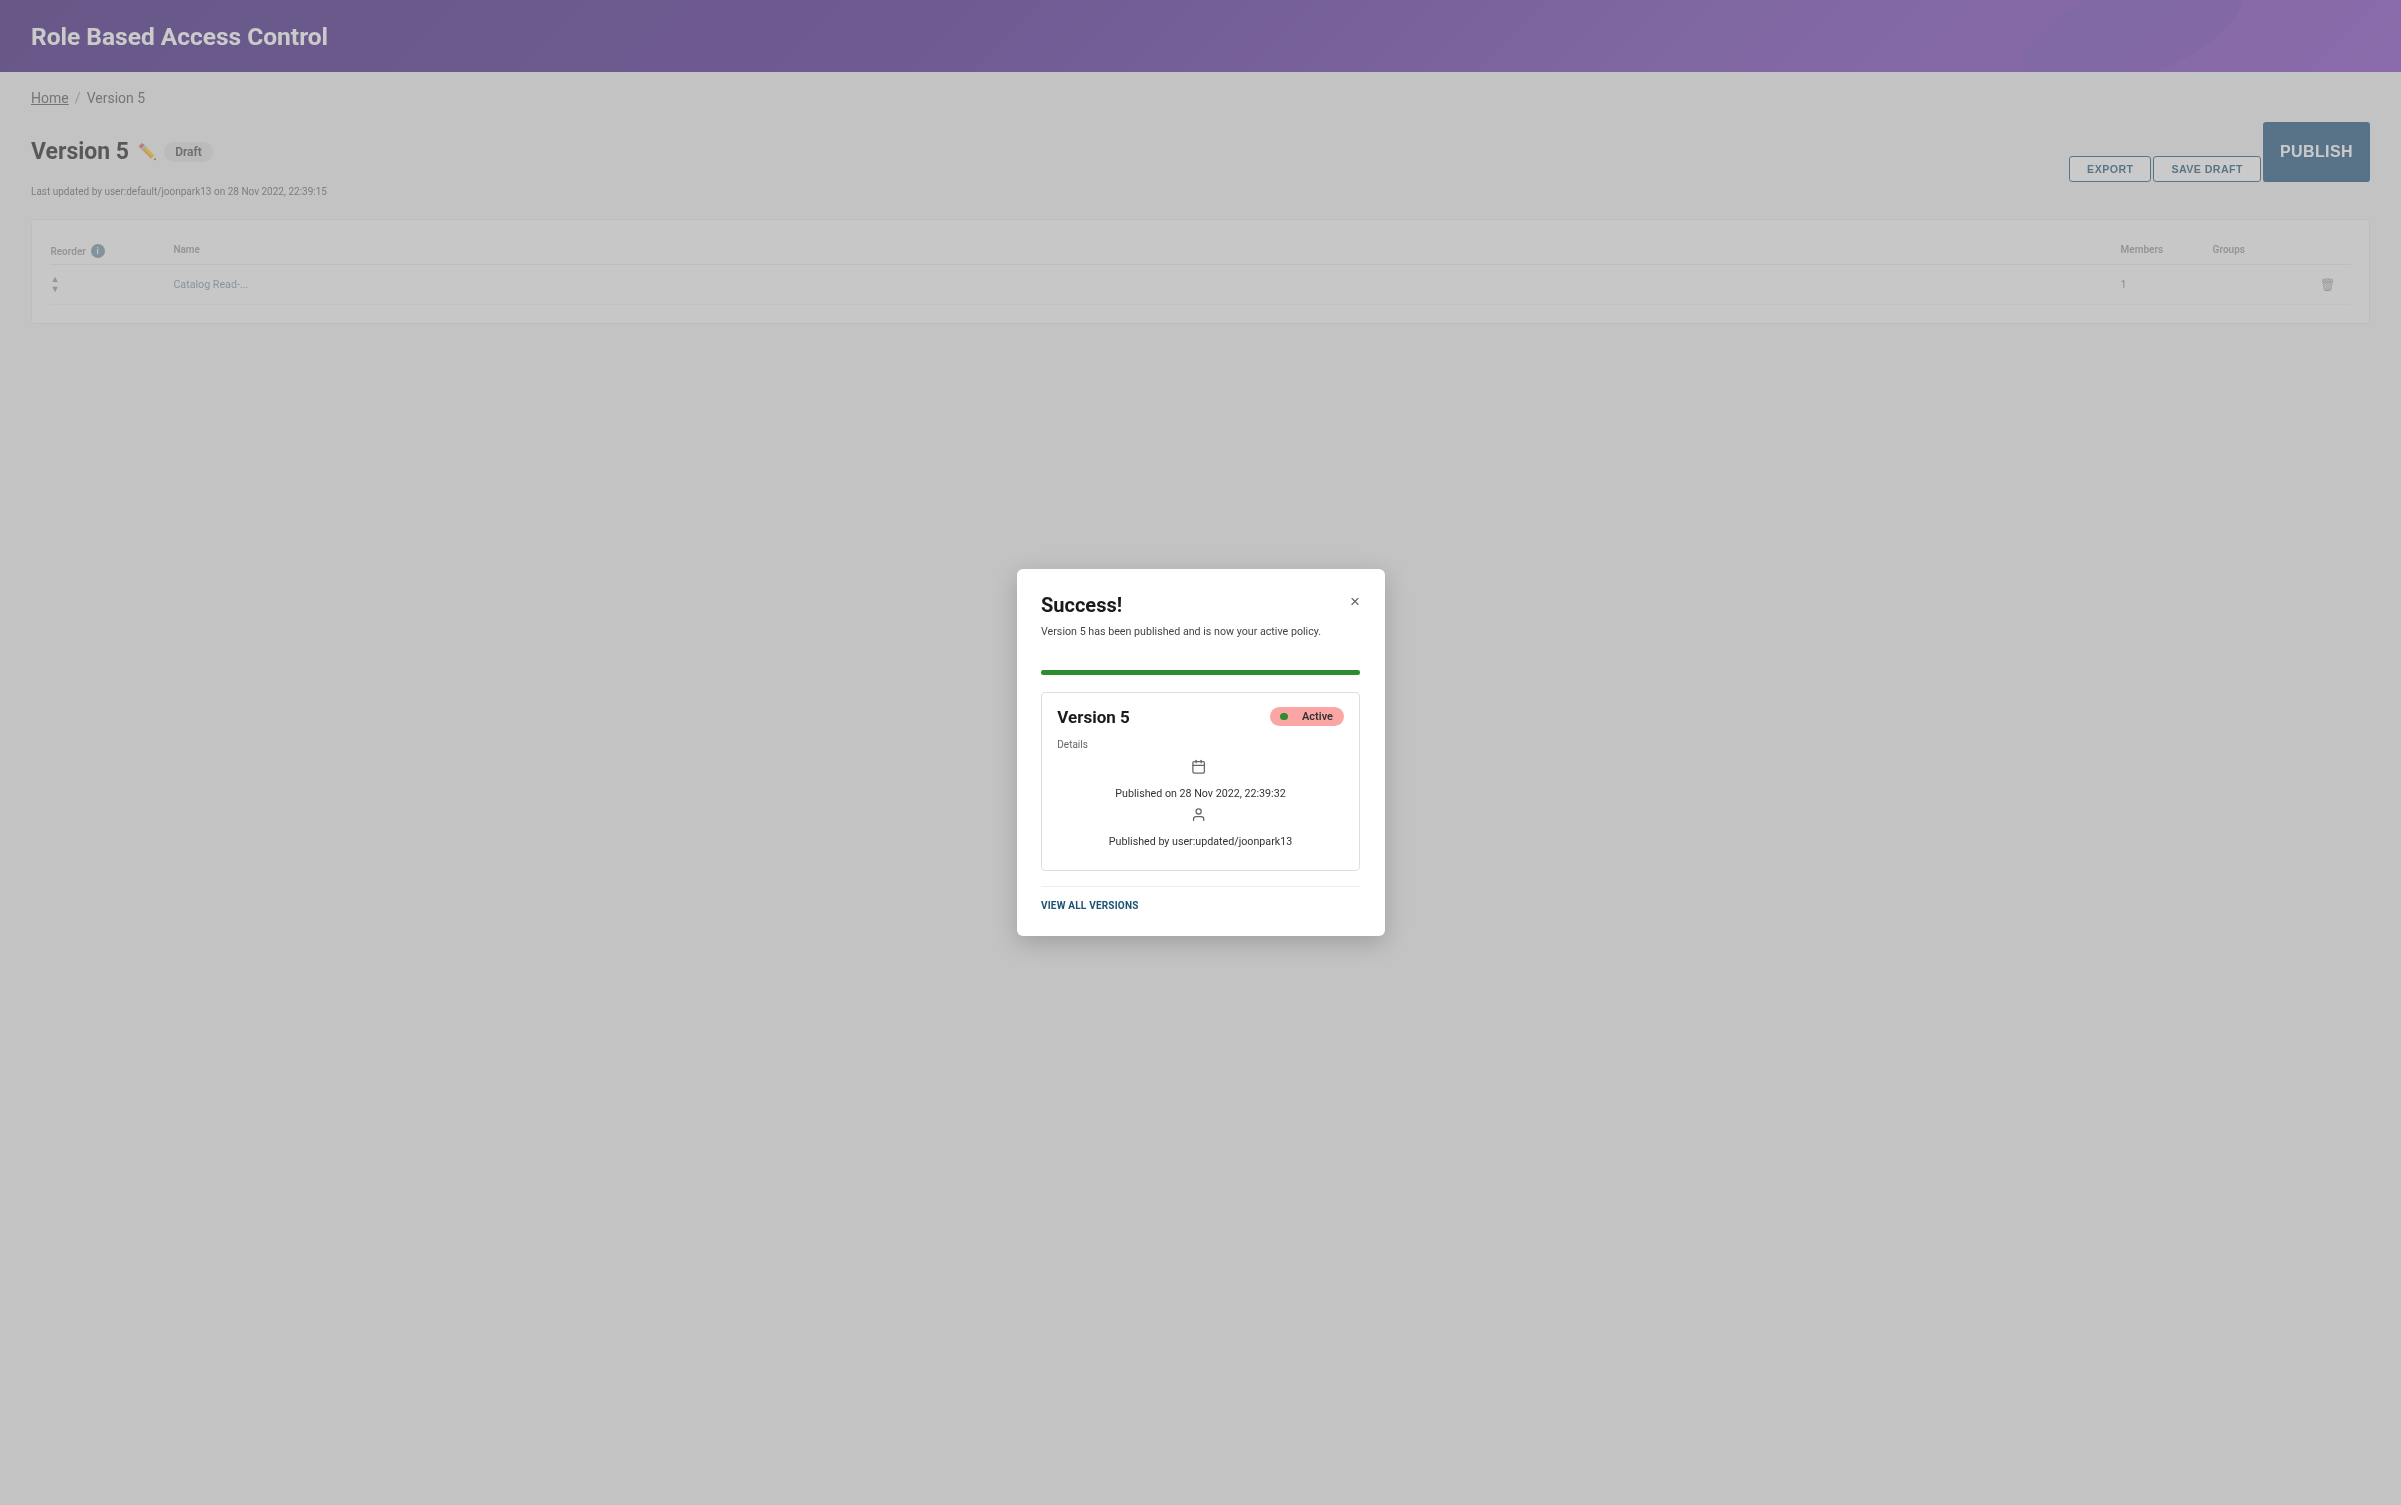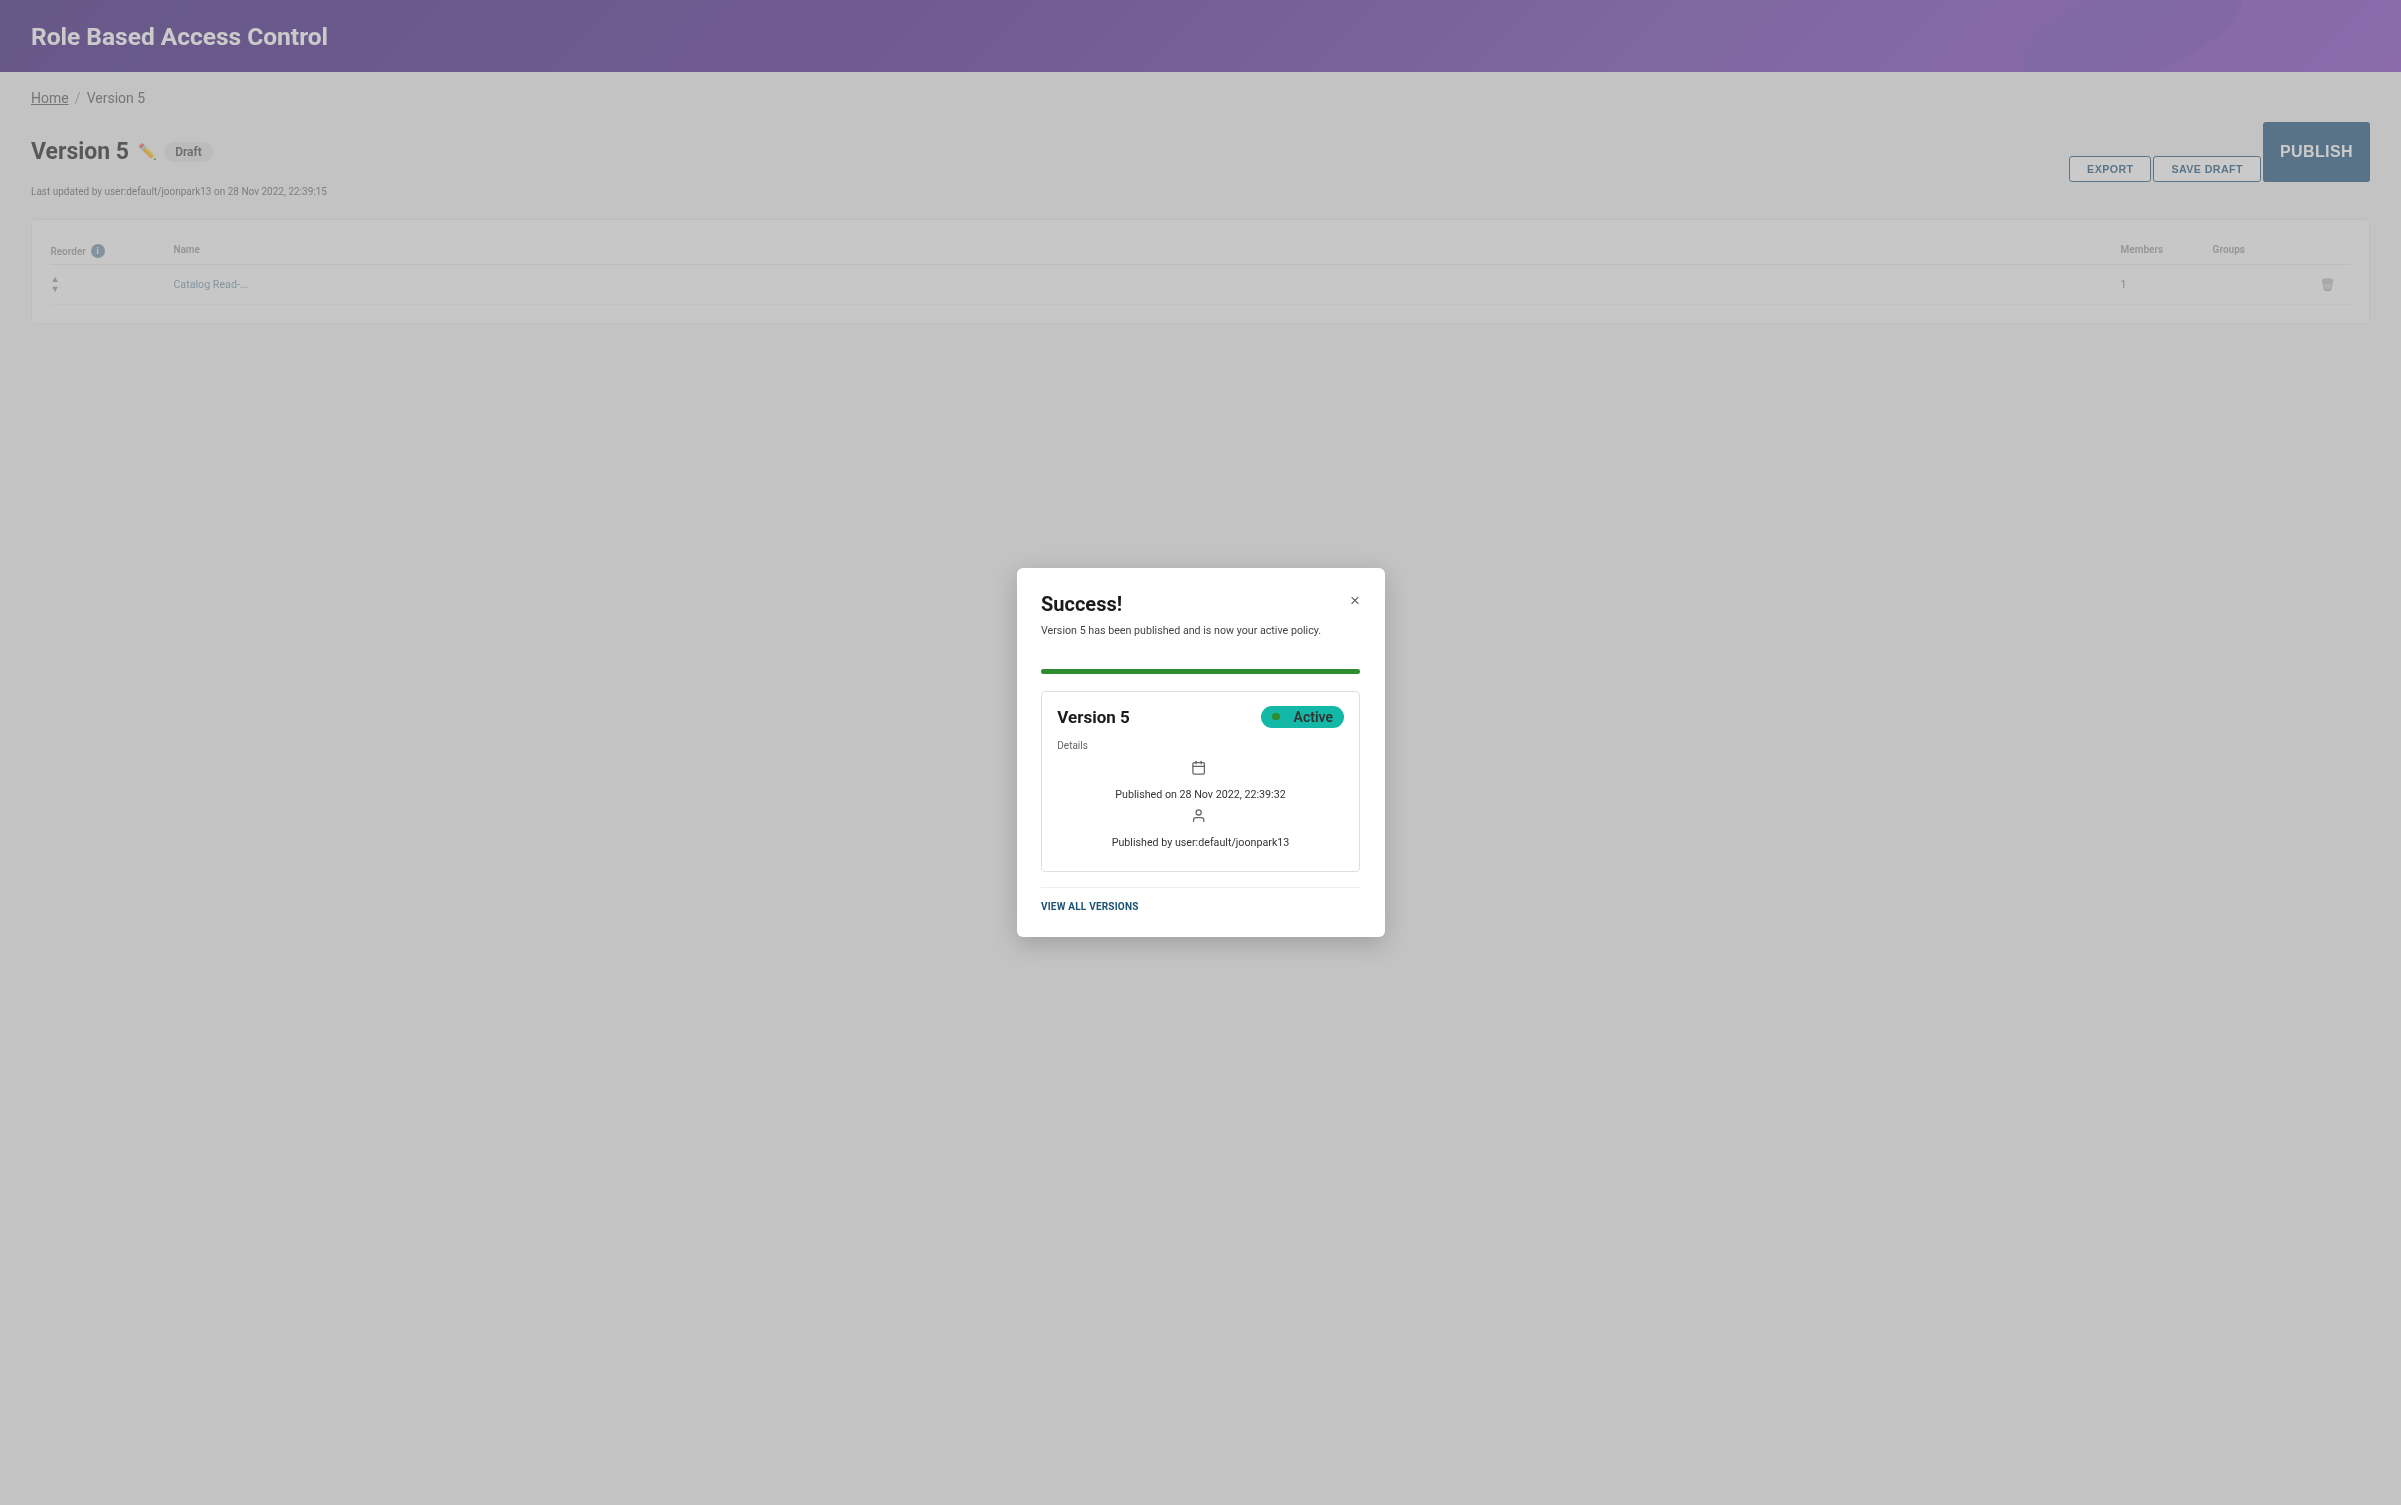--- a/index.html
+++ b/index.html
@@ -282,24 +282,24 @@
     }
     .version-card-title {
       font-size: 17px;
       font-weight: 700;
       color: #1a1a1a;
     }
     .active-badge {
       display: flex;
       align-items: center;
       gap: 14px;
-      background: #14b8a6;
+      background: #fca5a5;
       border-radius: 15.3px;
       padding: 3.1px 10.7px;
-      font-size: 14px;
+      font-size: 11px;
       font-weight: 600;
       color: #333;
     }
     .active-dot {
       width: 7.7px;
       height: 7.7px;
       border-radius: 50%;
       background: #2e8b2e;
       display: inline-block;
     }
@@ -439,21 +439,21 @@
         <span class="detail-text">Published on 28 Nov 2022, 22:39:32</span>
       </div>
 
       <div class="detail-row">
         <span class="detail-icon">
           <svg width="15.3" height="15.3" viewBox="0 0 24 24" fill="none" stroke="#666" stroke-width="2" stroke-linecap="round" stroke-linejoin="round">
             <path d="M20 21v-2a4 4 0 0 0-4-4H8a4 4 0 0 0-4 4v2"></path>
             <circle cx="12" cy="7" r="4"></circle>
           </svg>
         </span>
-        <span class="detail-text">Published by user:default/joonpark13</span>
+        <span class="detail-text">Published by user:updated/joonpark13</span>
       </div>
     </div>
 
     <hr class="divider">
 
     
     <a class="view-all-link">VIEW ALL VERSIONS</a>
 
   </div>
 </div>

